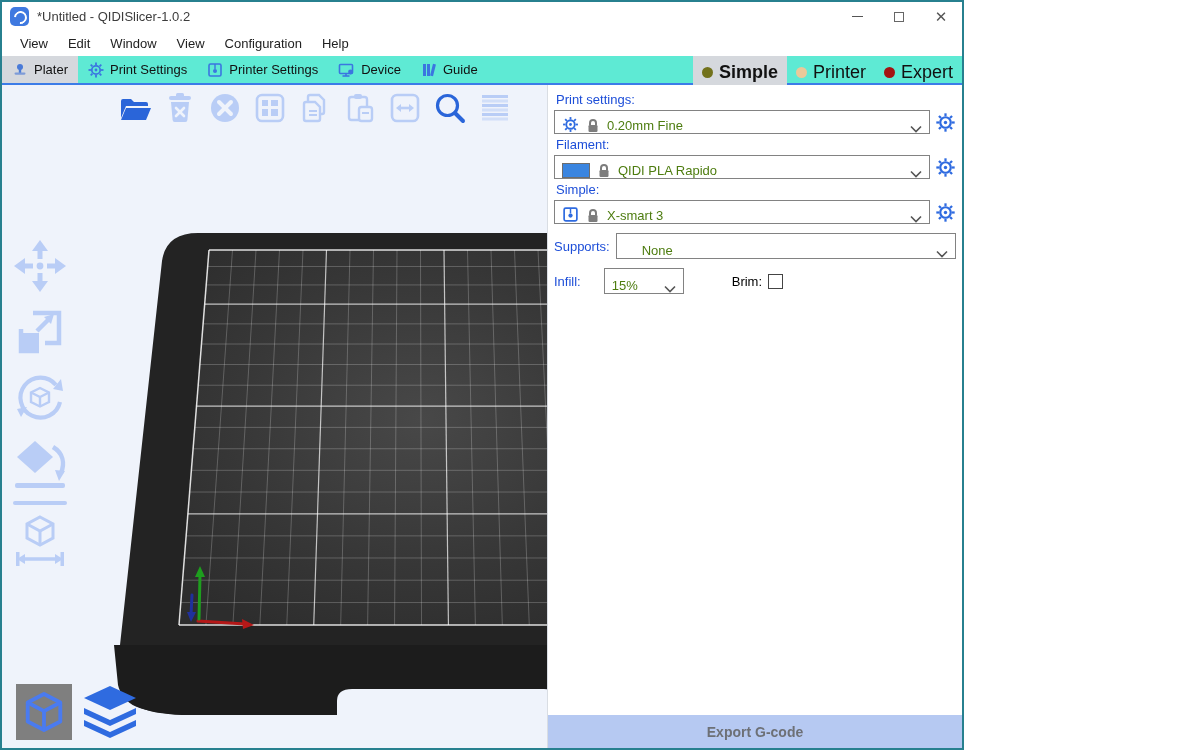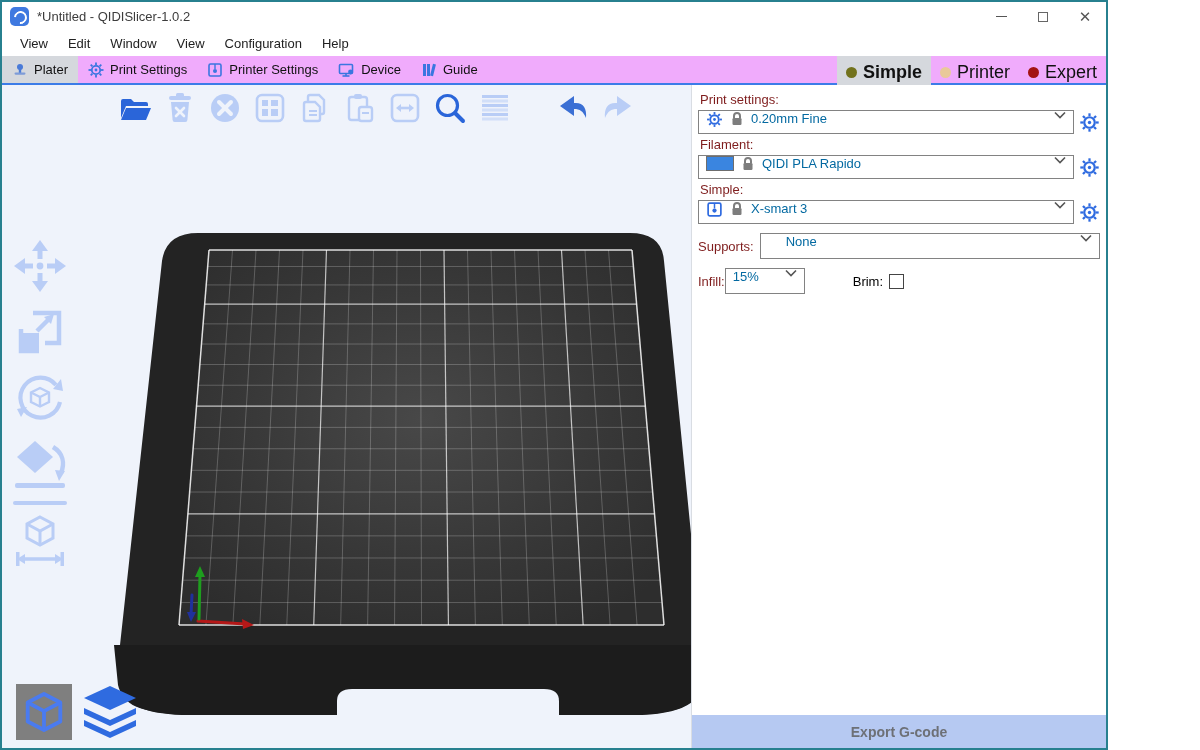--- a/index.html
+++ b/index.html
@@ -1,36 +1,36 @@
 <!DOCTYPE html>
 <html><head>
 <meta charset="utf-8">
 <style>
   * { margin:0; padding:0; box-sizing:border-box; }
   html,body { width:1200px; height:750px; font-family:"Liberation Sans",sans-serif; }
-  .window { width:1108px; height:750px; border:2px solid #27808f; background:#fff;
+  .window { width:964px; height:750px; border:2px solid #27808f; background:#fff;
             display:flex; flex-direction:column; overflow:hidden; }
 
   
   .titlebar { height:29px; display:flex; align-items:center; padding-left:8px; background:#fff; flex:0 0 auto; }
   .app-icon { width:19px; height:19px; border-radius:5px; background:#3f79e0; position:relative; }
   .app-icon::after { content:""; position:absolute; left:4px; top:4px; width:9px; height:9px;
                      border:2px solid #fff; border-radius:50%; border-left-color:transparent; transform:rotate(-40deg); }
   .title-text { font-size:13px; color:#3c3c3c; margin-left:8px; }
   .win-controls { margin-left:auto; display:flex; height:100%; }
   .win-btn { width:42px; display:flex; align-items:center; justify-content:center; color:#555; font-size:15px; }
   .glyph-min { width:11px; height:1px; background:#555; display:inline-block; }
   .glyph-max { width:10px; height:10px; border:1px solid #666; display:inline-block; }
 
   
   .menubar { height:25px; display:flex; align-items:center; padding-left:8px; background:#fff; flex:0 0 auto; }
   .menu-item { font-size:13px; color:#222; padding:0 10px; }
 
   
-  .tabbar { height:29px; display:flex; align-items:stretch; border-bottom:2px solid #3c7ce8; background:#f0abfc; flex:0 0 auto; }
+  .tabbar { height:29px; display:flex; align-items:stretch; border-bottom:2px solid #3c7ce8; background:#5eead4; flex:0 0 auto; }
   .tab { display:flex; align-items:center; gap:6px; padding:0 10px; font-size:13px; color:#111; white-space:nowrap; }
   .tab.selected { background:#d5d8dd; }
   .tab svg { flex:0 0 auto; }
   .tab-spacer { flex:1; }
   .mode-item { display:flex; align-items:center; gap:6px; padding:16px 9px; font-size:18px; color:#111; }
   .mode-item.selected { background:#d5d8dd; font-weight:bold; }
   .mode-dot { width:11px; height:11px; border-radius:50%; }
 
   
   .content { flex:1; display:flex; min-height:0; }
@@ -48,29 +48,29 @@
                align-items:center; gap:8px; }
   .gizmo-btn { width:58px; height:58px; display:flex; align-items:center; justify-content:center; }
   .gizmo-sep { width:54px; height:4px; background:#b9cdf6; border-radius:2px; }
 
   
   .view-toggles { position:absolute; left:14px; bottom:8px; display:flex; gap:8px; align-items:flex-end; }
   .toggle-3d { width:56px; height:56px; background:#7f7f7f; display:flex; align-items:center; justify-content:center; }
   .toggle-preview { width:60px; height:58px; display:flex; align-items:center; justify-content:center; }
 
   
-  .field-label { font-size:13px; color:#7f1d1d; margin:3px 0 3px 2px; }
+  .field-label { font-size:13px; color:#1d4ed8; margin:3px 0 3px 2px; }
   .preset-row { display:flex; align-items:center; gap:5px; margin-bottom:3px; }
-  .combo { height:24px; border:1px solid #828282; background:#fff; display:flex; align-items:flex-start;
-           gap:7px; padding:0 7px; font-size:13px; color:#0369a1; flex:1; min-width:0; }
+  .combo { height:24px; border:1px solid #828282; background:#fff; display:flex; align-items:flex-end;
+           gap:7px; padding:0 7px; font-size:13px; color:#4d7c0f; flex:1; min-width:0; }
   .combo .chev { margin-left:auto; }
   .swatch { width:28px; height:15px; background:#3a85e0; border:1px solid #6d6d6d; }
   .row-inline { display:flex; align-items:center; margin-top:9px; }
   .supports-combo { height:26px; flex:1; margin-left:6px; }
-  .infill-combo { height:26px; width:80px; flex:none; margin-left:0; }
+  .infill-combo { height:26px; width:80px; flex:none; margin-left:23px; }
   .brim-label { margin-left:48px; font-size:13px; }
   .checkbox { width:15px; height:15px; border:1px solid #444; background:#fff; margin-left:6px; }
   .export-btn { position:absolute; left:0; right:0; bottom:0; height:33px; background:#b6c9f2;
                 color:#6d7076; font-weight:bold; font-size:14px; display:flex; align-items:center;
                 justify-content:center; border:none; font-family:"Liberation Sans",sans-serif; }
 
   .bed-svg { position:absolute; left:0; top:0; }
 </style>
 </head>
 <body>

